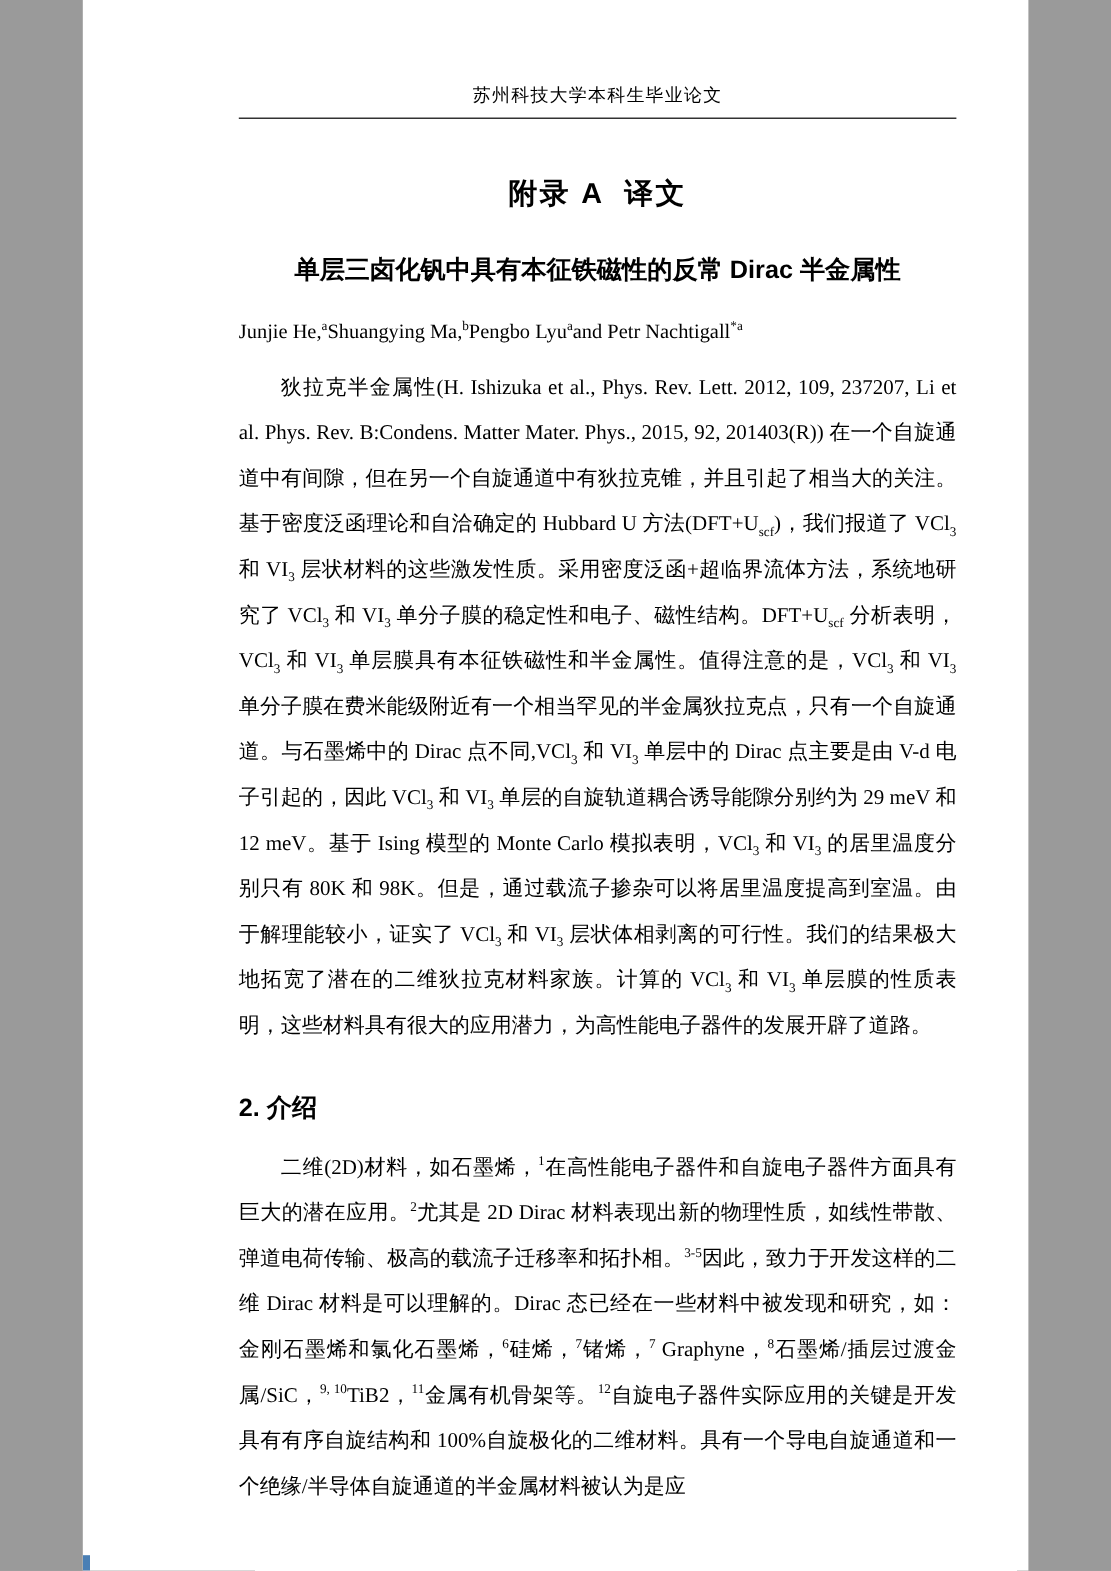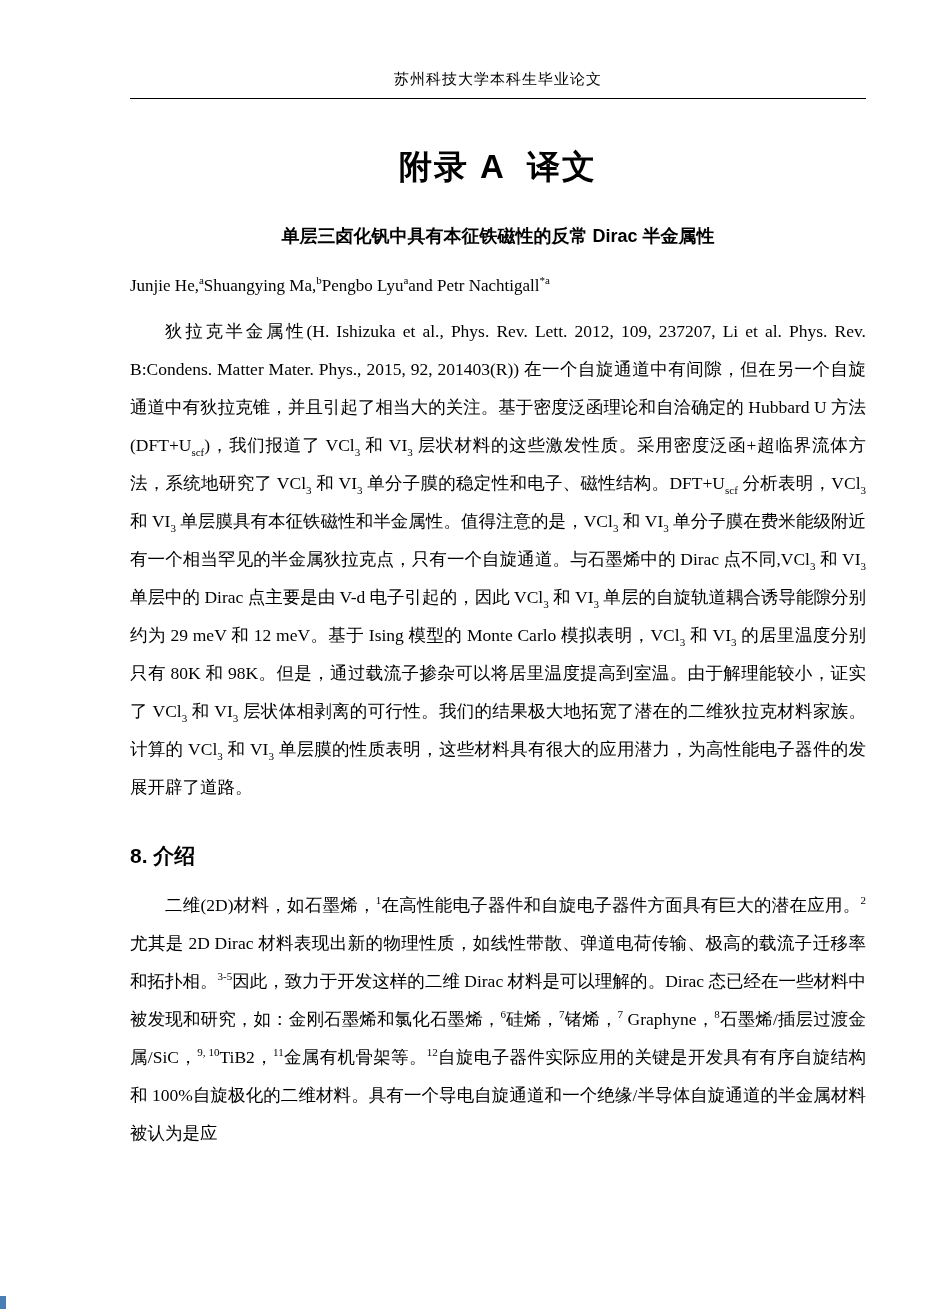--- a/index.html
+++ b/index.html
@@ -1,31 +1,31 @@
 <!DOCTYPE html>
 <html><head>
 <meta charset="utf-8">
 <style>
   html,body{margin:0;padding:0;background:#9a9a9a;}
   .page{
-    width:926px;height:1309px;background:#ffffff;margin:0 auto;position:relative;
+    width:788px;height:1309px;background:#ffffff;margin:0 auto;position:relative;
     box-sizing:border-box;padding:70px 60px 0 130px;color:#000;
     font-family:"Liberation Serif","DejaVu Serif",serif;overflow:hidden;
   }
   .page-header{
     text-align:center;font-size:15px;letter-spacing:1px;
     padding-bottom:9px;border-bottom:1px solid #000;
   }
   .appendix-title{
     text-align:center;font-family:"Liberation Sans","DejaVu Sans",sans-serif;
-    font-weight:bold;font-size:33px;margin:46px 0 0 0;white-space:pre-wrap;letter-spacing:2px;
+    font-weight:bold;font-size:24px;margin:46px 0 0 0;white-space:pre-wrap;letter-spacing:2px;
   }
   .paper-title{
     text-align:center;font-family:"Liberation Sans","DejaVu Sans",sans-serif;
-    font-weight:bold;font-size:18px;margin:34px 0 0 0;white-space:pre-wrap;
+    font-weight:bold;font-size:21px;margin:34px 0 0 0;white-space:pre-wrap;
   }
   .authors{
     font-size:17px;margin:28px 0 0 0;
   }
   .body-para{
     font-size:17.5px;line-height:38px;text-align:justify;text-justify:inter-ideograph;
     text-indent:2em;margin:16px 0 0 0;
   }
   sub,sup{font-size:11px;line-height:0;}
   .section-heading{
@@ -48,21 +48,21 @@
   <main>
 
     <h1 class="appendix-title">附录 A  译文</h1>
 
     <h2 class="paper-title">单层三卤化钒中具有本征铁磁性的反常 Dirac 半金属性</h2>
 
     <p class="authors"><span>Junjie He,</span><sup>a</sup><span>Shuangying Ma,</span><sup>b</sup><span>Pengbo Lyu</span><sup>a</sup><span>and Petr Nachtigall</span><sup>*a</sup></p>
 
     <p class="body-para"><span>狄拉克半金属性(H. Ishizuka et al., Phys. Rev. Lett. 2012, 109, 237207, Li et al. Phys. Rev. B:Condens. Matter Mater. Phys., 2015, 92, 201403(R)) 在一个自旋通道中有间隙，但在另一个自旋通道中有狄拉克锥，并且引起了相当大的关注。基于密度泛函理论和自洽确定的 Hubbard U 方法(DFT+U</span><sub>scf</sub><span>)，我们报道了 VCl</span><sub>3</sub><span> 和 VI</span><sub>3</sub><span> 层状材料的这些激发性质。采用密度泛函+超临界流体方法，系统地研究了 VCl</span><sub>3</sub><span> 和 VI</span><sub>3</sub><span> 单分子膜的稳定性和电子、磁性结构。DFT+U</span><sub>scf</sub><span> 分析表明，VCl</span><sub>3</sub><span> 和 VI</span><sub>3</sub><span> 单层膜具有本征铁磁性和半金属性。值得注意的是，VCl</span><sub>3</sub><span> 和 VI</span><sub>3</sub><span> 单分子膜在费米能级附近有一个相当罕见的半金属狄拉克点，只有一个自旋通道。与石墨烯中的 Dirac 点不同,VCl</span><sub>3</sub><span> 和 VI</span><sub>3</sub><span> 单层中的 Dirac 点主要是由 V-d 电子引起的，因此 VCl</span><sub>3</sub><span> 和 VI</span><sub>3</sub><span> 单层的自旋轨道耦合诱导能隙分别约为 29 meV 和 12 meV。基于 Ising 模型的 Monte Carlo 模拟表明，VCl</span><sub>3</sub><span> 和 VI</span><sub>3</sub><span> 的居里温度分别只有 80K 和 98K。但是，通过载流子掺杂可以将居里温度提高到室温。由于解理能较小，证实了 VCl</span><sub>3</sub><span> 和 VI</span><sub>3</sub><span> 层状体相剥离的可行性。我们的结果极大地拓宽了潜在的二维狄拉克材料家族。计算的 VCl</span><sub>3</sub><span> 和 VI</span><sub>3</sub><span> 单层膜的性质表明，这些材料具有很大的应用潜力，为高性能电子器件的发展开辟了道路。</span></p>
 
-    <h3 class="section-heading">8. 介绍</h3>
+    <h3 class="section-heading">2. 介绍</h3>
 
     <p class="body-para"><span>二维(2D)材料，如石墨烯，</span><sup>1</sup><span>在高性能电子器件和自旋电子器件方面具有巨大的潜在应用。</span><sup>2</sup><span>尤其是 2D Dirac 材料表现出新的物理性质，如线性带散、弹道电荷传输、极高的载流子迁移率和拓扑相。</span><sup>3-5</sup><span>因此，致力于开发这样的二维 Dirac 材料是可以理解的。Dirac 态已经在一些材料中被发现和研究，如：金刚石墨烯和氯化石墨烯，</span><sup>6</sup><span>硅烯，</span><sup>7</sup><span>锗烯，</span><sup>7</sup><span> Graphyne，</span><sup>8</sup><span>石墨烯/插层过渡金属/SiC，</span><sup>9, 10</sup><span>TiB2，</span><sup>11</sup><span>金属有机骨架等。</span><sup>12</sup><span>自旋电子器件实际应用的关键是开发具有有序自旋结构和 100%自旋极化的二维材料。具有一个导电自旋通道和一个绝缘/半导体自旋通道的半金属材料被认为是应</span></p>
 
   </main>
 
   <div class="corner-artifact"></div>
 
 </div>
 
 </body></html>

